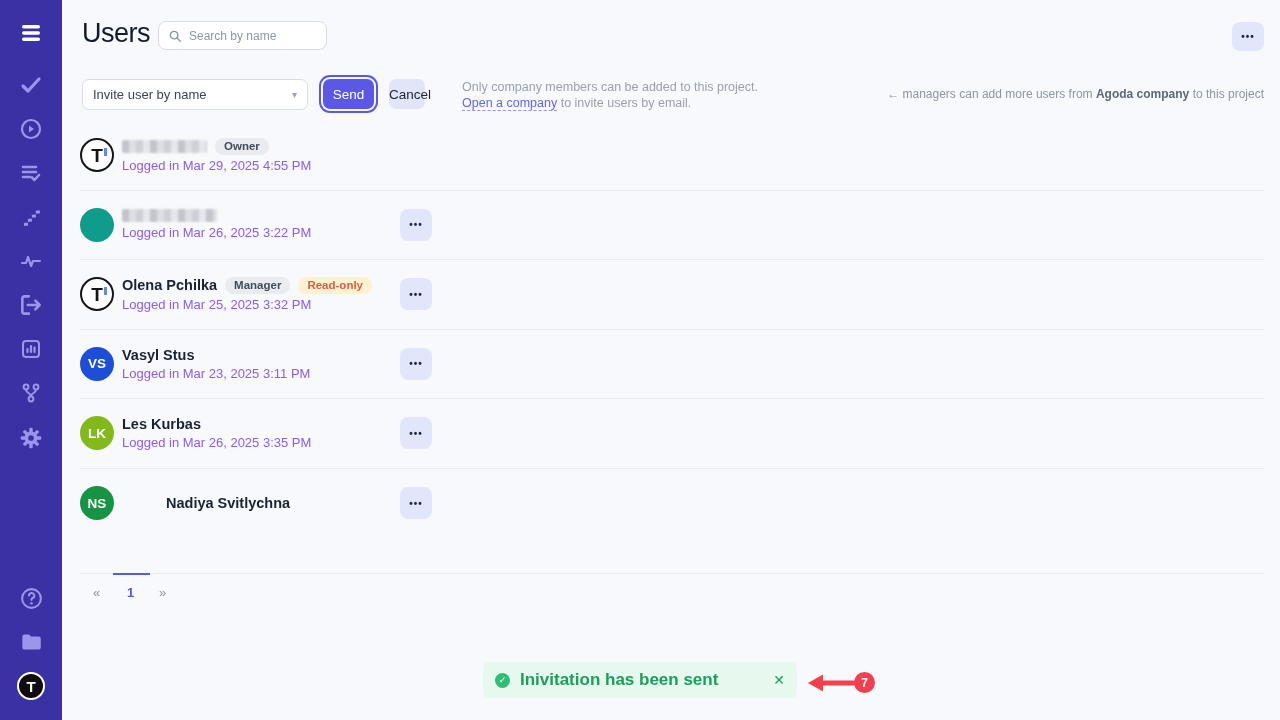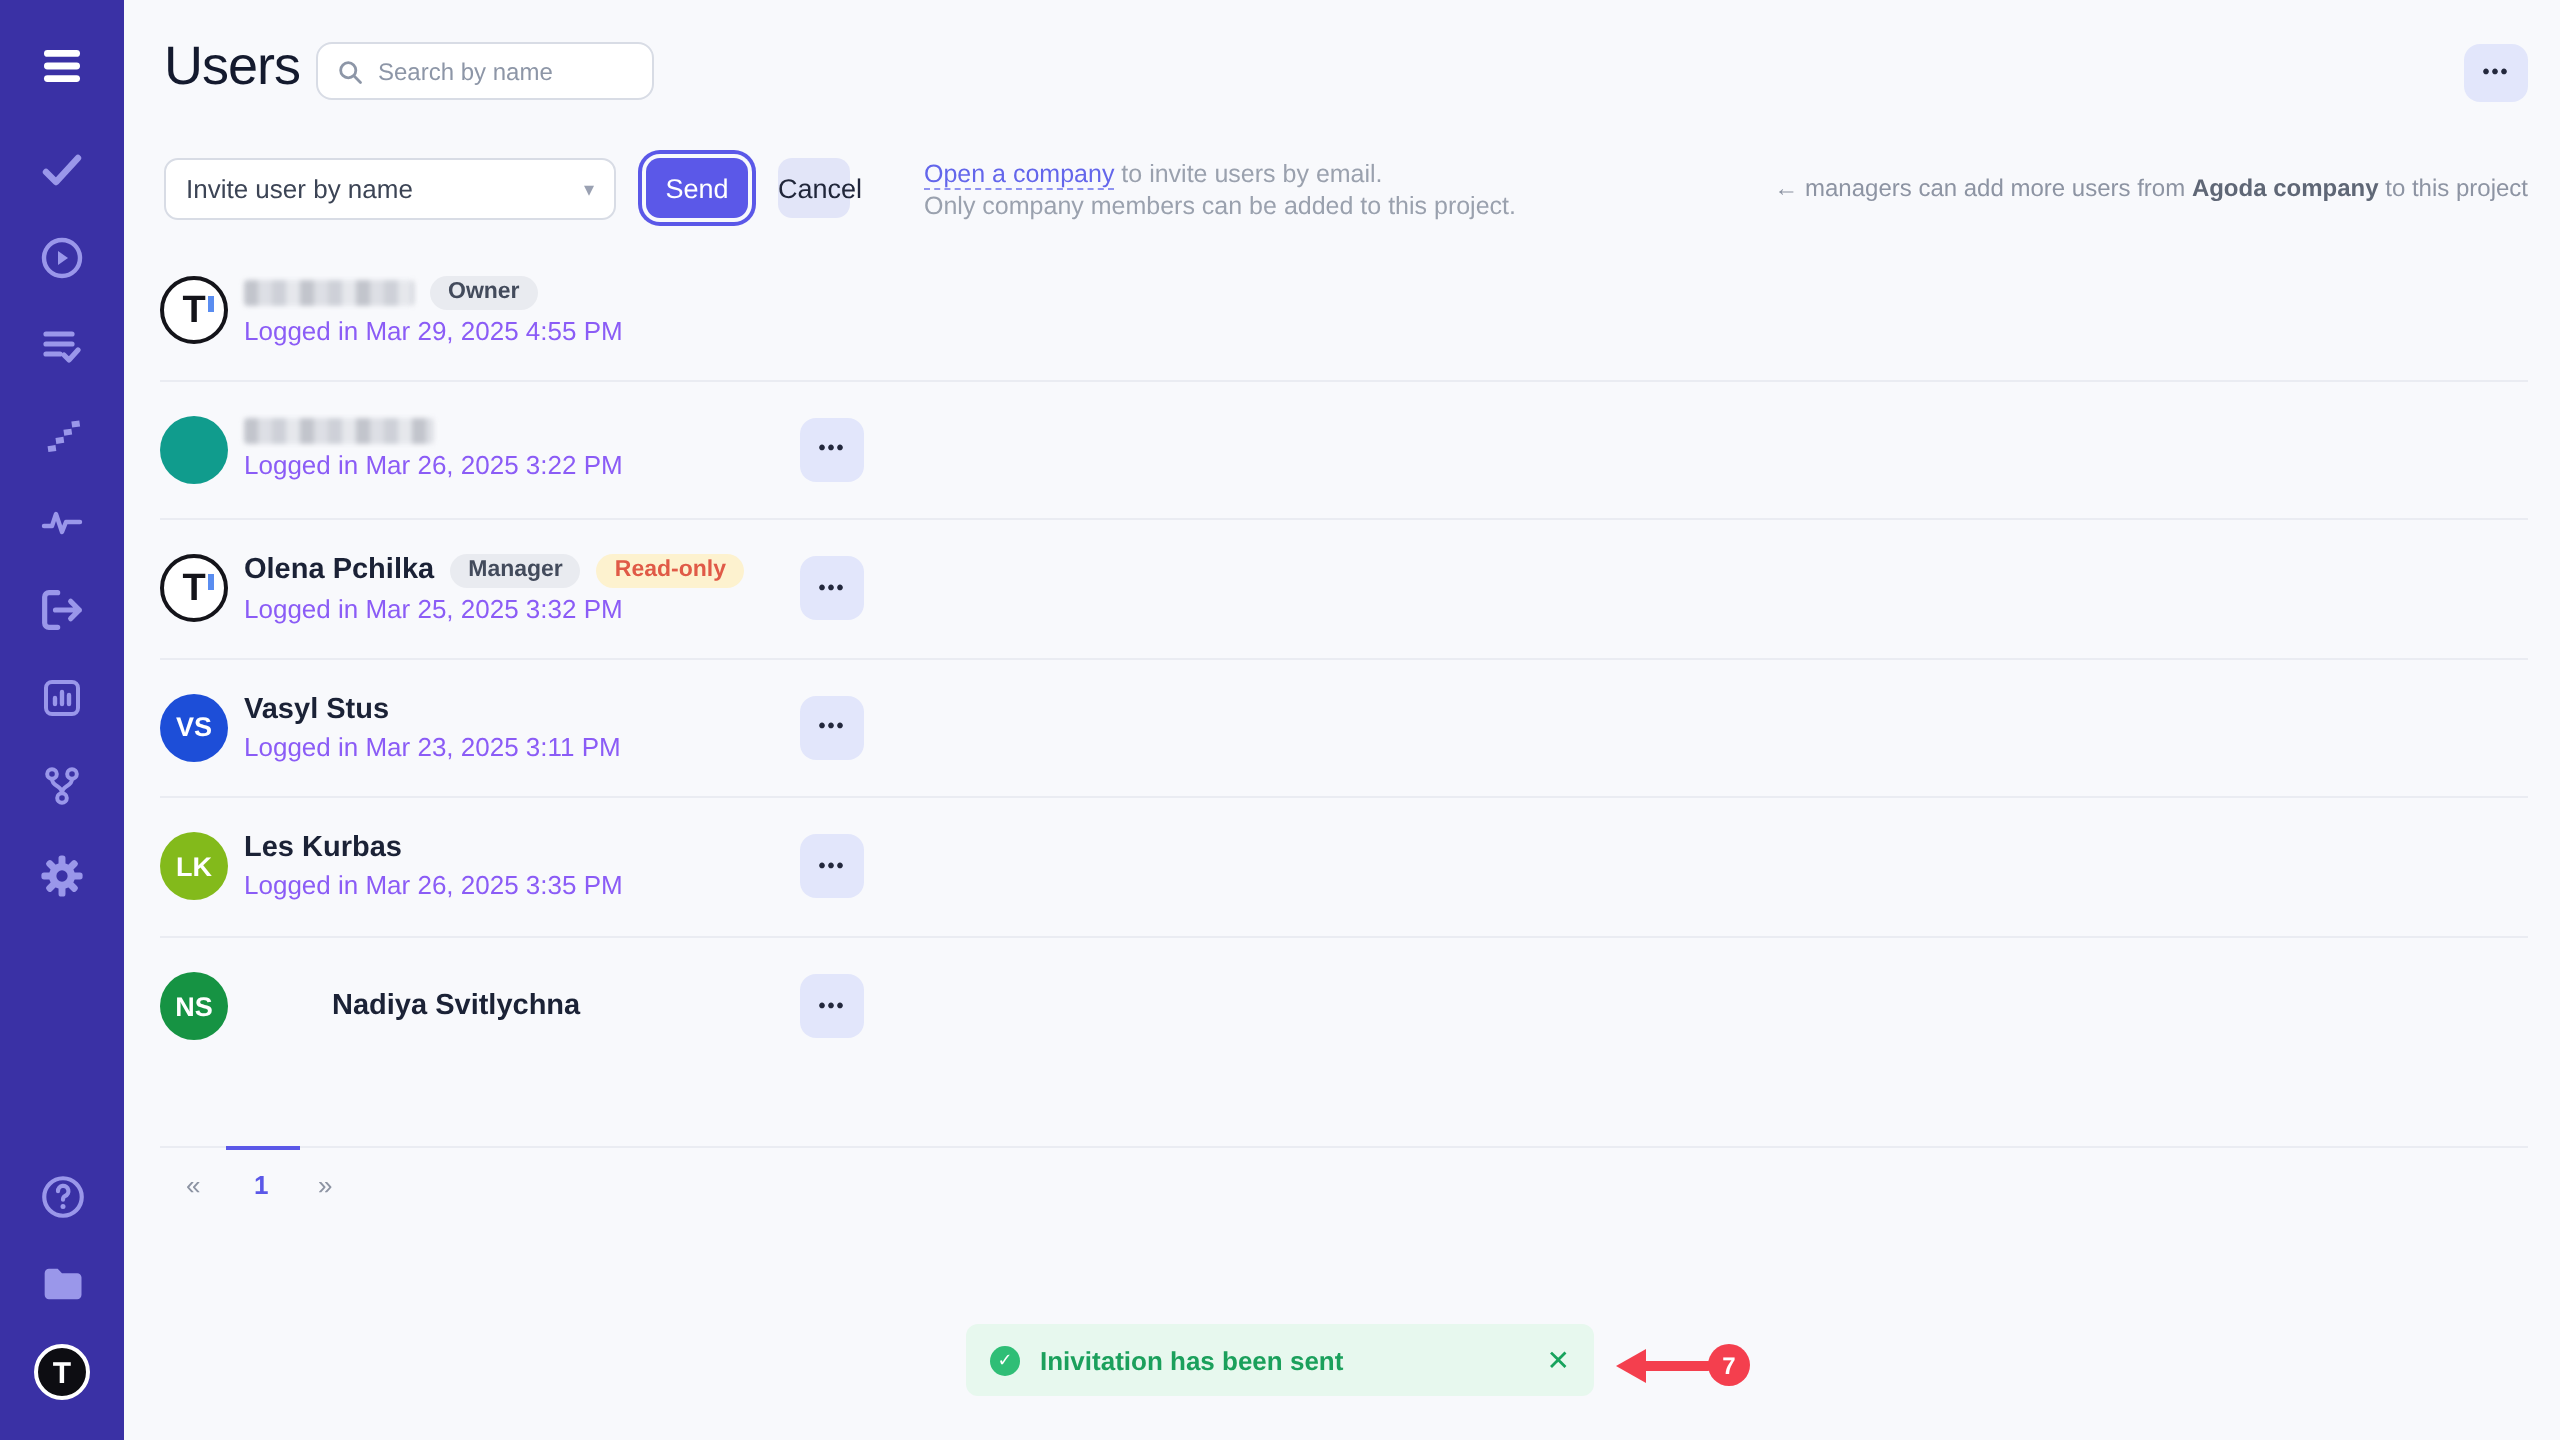--- a/index.html
+++ b/index.html
@@ -52,21 +52,21 @@
   
   .pagination { position:absolute; left:80px; top:573px; right:16px; border-top:1px solid #eaecf2; height:40px; }
   .page-active-bar { position:absolute; left:33px; top:-1px; width:37px; height:2px; background:#5b58e8; }
   .pg-item { position:absolute; top:11px; font-size:13px; color:#8d94a3; cursor:pointer; }
   .pg-prev { left:13px; } .pg-next { left:79px; }
   .pg-page { left:47px; color:#5b58e8; font-weight:bold; }
 
   
   .toast { position:absolute; left:483px; top:662px; width:314px; height:36px; background:#e7f8ee; border-radius:6px; display:flex; align-items:center; padding:0 12px; }
   .toast-check { width:15px; height:15px; border-radius:50%; background:#2fbe76; color:#fff; font-size:9px; display:flex; align-items:center; justify-content:center; flex:0 0 15px; }
-  .toast-msg { margin-left:10px; font-size:13px; font-weight:bold; color:#1ba05c; }
+  .toast-msg { margin-left:10px; font-size:17px; font-weight:bold; color:#1ba05c; }
   .toast-close { margin-left:auto; background:none; border:none; color:#17a35c; font-size:14px; cursor:pointer; font-family:"Liberation Sans", sans-serif; }
 
   
   .anno-arrow { position:absolute; left:806px; top:670px; }
   .anno-num { position:absolute; left:854px; top:672px; width:21px; height:21px; border-radius:50%; background:#f43f4e; color:#fff; font-size:12px; font-weight:bold; display:flex; align-items:center; justify-content:center; }
 </style>
 </head>
 <body>
 
 <nav class="sidebar">
@@ -175,22 +175,22 @@
 </button>
 
 <div class="invite-select">
   <span>Invite user by name</span>
   <span class="arrow">▾</span>
 </div>
 <button class="send-btn">Send</button>
 <button class="cancel-btn">Cancel</button>
 
 <div class="invite-help">
+  <div>Only company members can be added to this project.</div>
   <div><a>Open a company</a><span> to invite users by email.</span></div>
-  <div>Only company members can be added to this project.</div>
 </div>
 
 <div class="side-note"><span>← managers can add more users from </span><b>Agoda company</b><span> to this project</span></div>
 
 <div class="user-list">
 
   <div class="user-row">
     <div class="avatar logo">
         <span class="tmark">T</span>
       </div>

